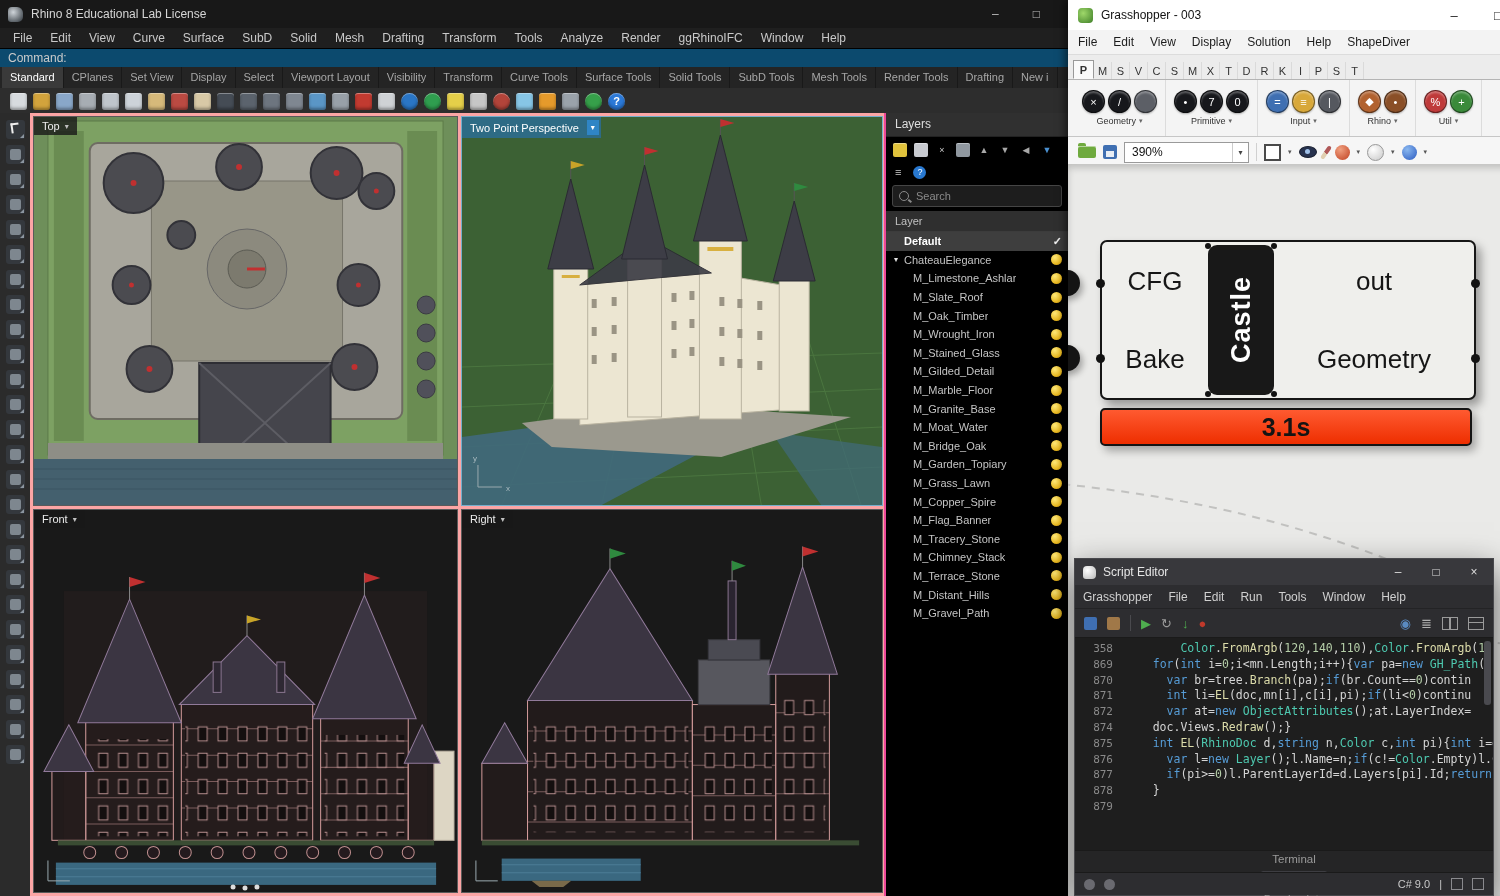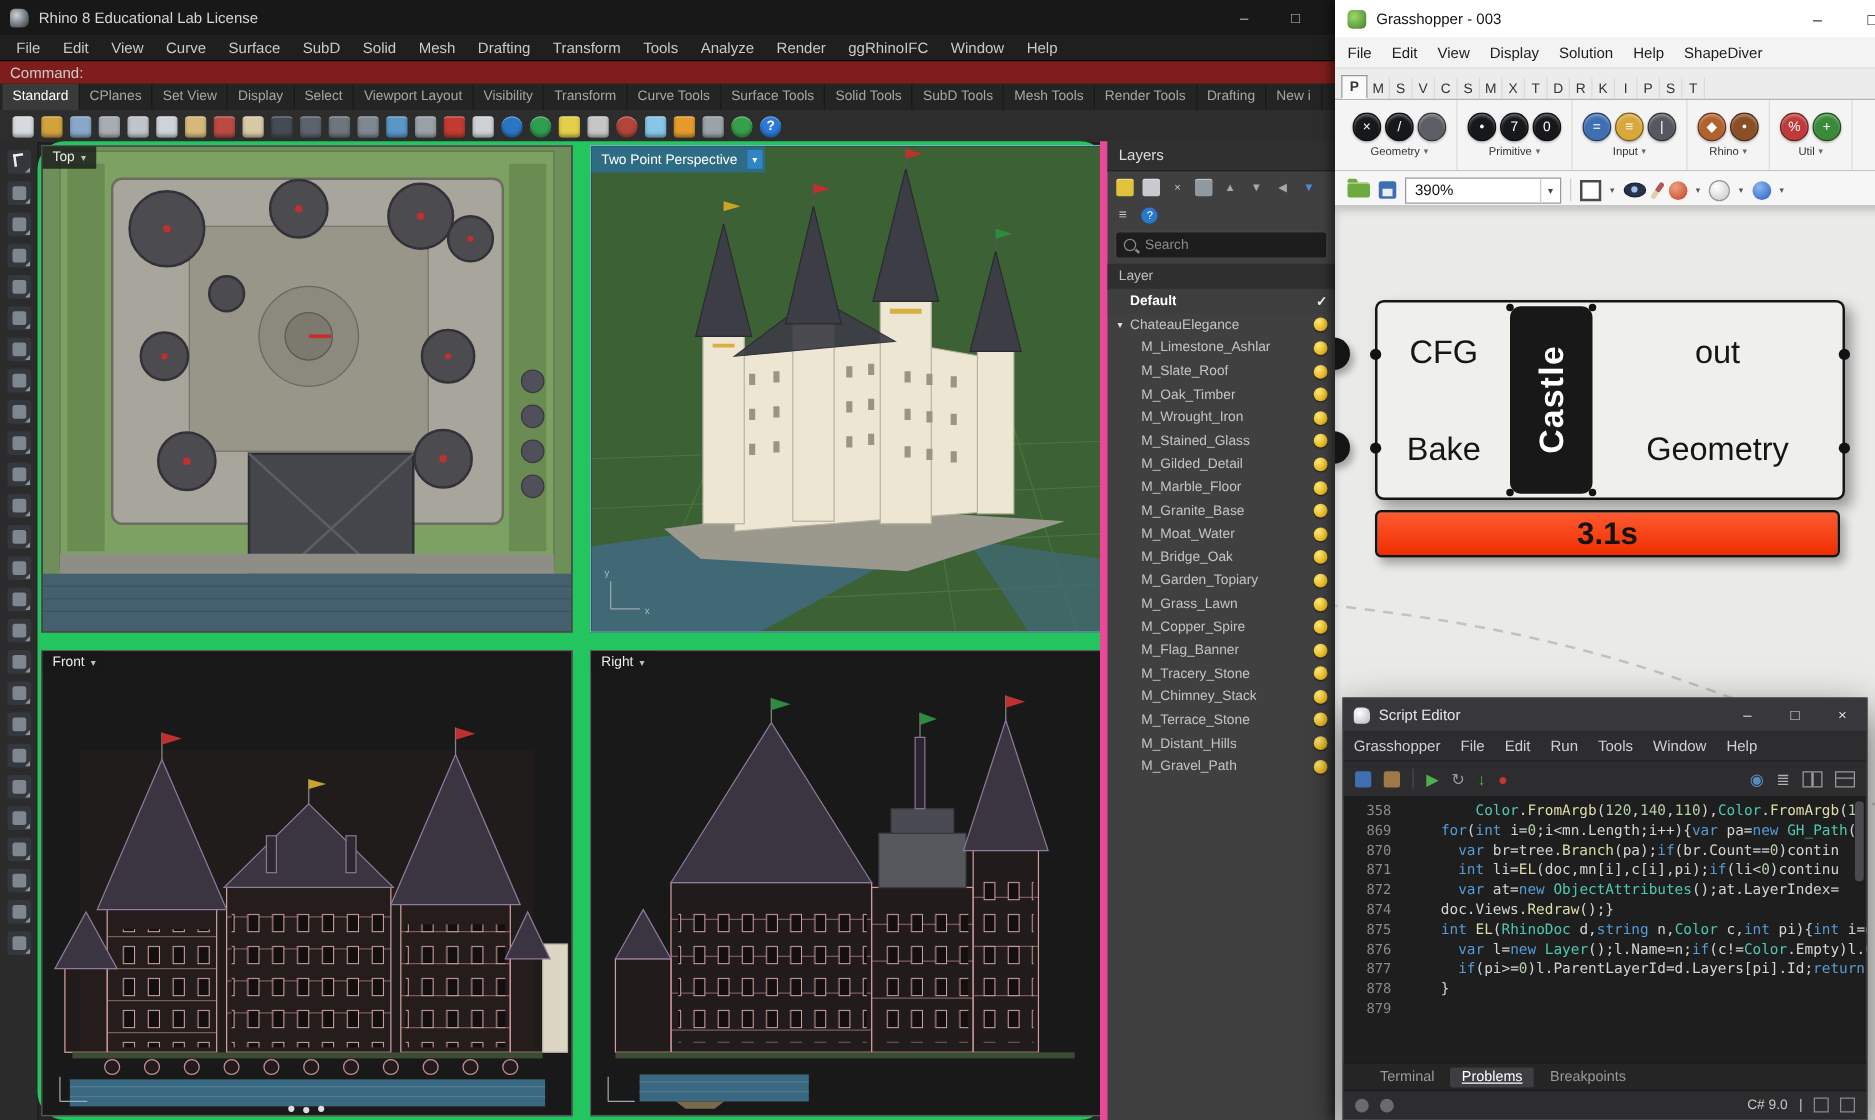--- a/index.html
+++ b/index.html
@@ -4,48 +4,48 @@
 <style>
   html,body{margin:0;padding:0;background:#0c0c0c;font-family:"Liberation Sans",sans-serif;}
   #screen{position:relative;width:1500px;height:896px;overflow:hidden;background:#202020;}
   
   .rhino{position:absolute;left:0;top:0;width:1068px;height:896px;background:#262626;color:#ccc;}
   .r-title{height:28px;background:#181818;display:flex;align-items:center;gap:8px;padding:0 8px;font-size:12px;color:#d6d6d6;}
   .r-appicon{width:15px;height:15px;border-radius:4px 6px 5px 3px;background:radial-gradient(circle at 35% 35%,#cfd4d9,#5b6268 70%,#2a2e33);}
   .r-title .win-btns{margin-left:auto;display:flex;gap:34px;padding-right:20px;color:#bdbdbd;font-size:12px;}
   .r-menu{height:20px;background:#1f1f1f;display:flex;align-items:center;font-size:12px;color:#c9c9c9;padding-left:4px;}
   .r-menu span{padding:0 9px;}
-  .r-cmd{height:18px;background:#7f1d1d;border-top:1px solid #000;display:flex;align-items:center;font-size:12px;color:#cbcbcb;padding-left:8px;}
+  .r-cmd{height:18px;background:#0c4a6e;border-top:1px solid #000;display:flex;align-items:center;font-size:12px;color:#cbcbcb;padding-left:8px;}
   .r-tabs{height:21px;background:#242424;display:flex;align-items:stretch;font-size:11px;color:#a6a6a6;padding-left:2px;overflow:hidden;white-space:nowrap;}
   .r-tabs span{padding:4px 8px 2px;border-right:1px solid #191919;}
   .r-tabs span.active{background:#3a3a3a;color:#fff;}
   .r-icons{height:26px;background:#2d2d2d;display:flex;align-items:center;gap:6px;padding-left:10px;border-bottom:1px solid #181818;}
   .ricon{width:17px;height:17px;border-radius:3px;flex:none;display:flex;align-items:center;justify-content:center;
          color:#fff;font-size:11px;font-weight:bold;
          box-shadow:inset 0 1px 0 rgba(255,255,255,.35),inset 0 -2px 3px rgba(0,0,0,.35);}
   .ricon.circ{border-radius:50%;}
   .r-side{position:absolute;left:0;top:113px;bottom:0;width:30px;background:#2b2b2b;border-right:1px solid #1a1a1a;
           display:flex;flex-direction:column;align-items:center;gap:6px;padding-top:7px;}
   .sicon{width:19px;height:19px;background:#34383d;border-radius:3px;position:relative;flex:none;}
   .sicon::before{content:"";position:absolute;inset:4px;background:#97a1ab;opacity:.75;border-radius:2px;}
   .sicon::after{content:"";position:absolute;right:1px;bottom:1px;border-left:4px solid transparent;border-bottom:4px solid #8c96a0;}
   .sicon.first::before{content:"";background:transparent;border-left:2px solid #eee;border-top:2px solid #eee;transform:rotate(-8deg);inset:3px 6px 6px 5px;opacity:1;border-radius:0;}
   
-  .vp-area{position:absolute;left:30px;top:113px;right:182px;bottom:0;background:#22c55e;display:grid;
-           grid-template-columns:425px 1fr;grid-template-rows:390px 1fr;gap:14px;padding:3px;box-sizing:border-box;border-radius:22px;}
+  .vp-area{position:absolute;left:30px;top:113px;right:182px;bottom:0;background:#fca5a5;display:grid;
+           grid-template-columns:425px 1fr;grid-template-rows:390px 1fr;gap:3px;padding:3px;box-sizing:border-box;}
   .vp{position:relative;background:#1d1d1d;border:1px solid #5a5a5a;overflow:hidden;}
   .vp.active{border-color:#74aecb;}
   .vp svg{position:absolute;inset:0;width:100%;height:100%;}
   .vp-label{position:absolute;left:0;top:0;display:flex;align-items:center;gap:5px;background:rgba(24,24,24,.8);
             color:#ececec;font-size:11px;padding:3px 8px;z-index:5;}
   .vp-label .arr{font-size:8px;color:#c0c0c0;}
   .vp-label.active{background:#2e6b85;color:#fff;padding-right:2px;}
   .vp-label.active .arrbox{background:#2f85c5;color:#fff;font-size:8px;padding:3px 4px;margin-left:3px;}
   
-  .layers{position:absolute;right:0;top:113px;width:182px;bottom:0;background:#404040;border-left:6px solid #ec4899;
+  .layers{position:absolute;right:0;top:113px;width:182px;bottom:0;background:#000000;border-left:2px solid #ec4899;
           font-size:11px;color:#c4c4c4;display:flex;flex-direction:column;}
   .lp-title{height:23px;line-height:23px;padding-left:9px;font-size:12px;color:#dedede;background:#303030;border-bottom:1px solid #222;flex:none;}
   .lp-tools{height:25px;display:flex;align-items:center;gap:7px;padding:0 7px;flex:none;}
   .lp-tools .tico{display:flex;align-items:center;justify-content:center;width:14px;height:14px;font-size:11px;flex:none;}
   .lp-tools .sq{border-radius:2px;box-shadow:inset 0 1px 0 rgba(255,255,255,.4);}
   .lp-menu{height:20px;display:flex;align-items:center;gap:12px;padding:0 9px;flex:none;color:#cfcfcf;}
   .lp-help{width:13px;height:13px;border-radius:50%;background:#2878d0;color:#fff;font-size:9px;display:flex;align-items:center;justify-content:center;}
   .lp-search{margin:3px 6px 4px;height:20px;background:#1d1d1d;border:1px solid #454545;border-radius:3px;display:flex;align-items:center;gap:5px;padding:0 6px;flex:none;}
   .mag{width:8px;height:8px;border:1.5px solid #8a8a8a;border-radius:50%;position:relative;flex:none;}
   .mag::after{content:"";position:absolute;width:4px;height:1.5px;background:#8a8a8a;right:-4px;bottom:-1px;transform:rotate(40deg);}
@@ -130,21 +130,21 @@
   .se-sep{width:1px;height:16px;background:#4a4a4e;}
   .se-spacer{flex:1;}
   .se-code{position:absolute;top:78px;left:0;right:0;bottom:44px;overflow:hidden;padding-top:4px;
            font-family:"DejaVu Sans Mono",monospace;}
   .cl{display:flex;height:15.8px;line-height:15.8px;font-size:11.5px;}
   .cl .g{width:38px;text-align:right;color:#8a8a8a;padding-right:12px;flex:none;font-size:11px;}
   .cl .t{white-space:pre;color:#d4d4d4;}
   .tok-k{color:#569cd6;}.tok-ty{color:#4ec9b0;}.tok-n{color:#b5cea8;}.tok-fn{color:#dcdcaa;}
   .se-scroll{position:absolute;right:2px;top:82px;width:7px;height:64px;background:#4a4a4f;border-radius:3px;}
   .se-tabs{position:absolute;left:0;right:0;bottom:22px;height:22px;background:#252526;border-top:1px solid #1a1a1a;
-           display:flex;align-items:center;gap:4px;padding-left:20px;font-size:11.5px;color:#9a9a9a;}
+           display:flex;align-items:center;gap:4px;padding-left:20px;font-size:11.5px;color:#9a9a9a;flex-direction:column;}
   .se-tabs span{padding:2px 9px;border-radius:2px;}
   .se-tabs span.active{background:#3d3d42;color:#fff;text-decoration:underline;}
   .se-status{position:absolute;left:0;right:0;bottom:0;height:22px;background:#2d2d30;border-top:1px solid #1a1a1a;
              display:flex;align-items:center;gap:9px;padding:0 9px;color:#c8c8c8;font-size:11px;}
   .st-circ{width:11px;height:11px;border-radius:50%;background:#6a6a70;}
   .st-sq{width:10px;height:10px;border:1.5px solid #8a8a8e;}
 </style>
 </head>
 <body>
 

